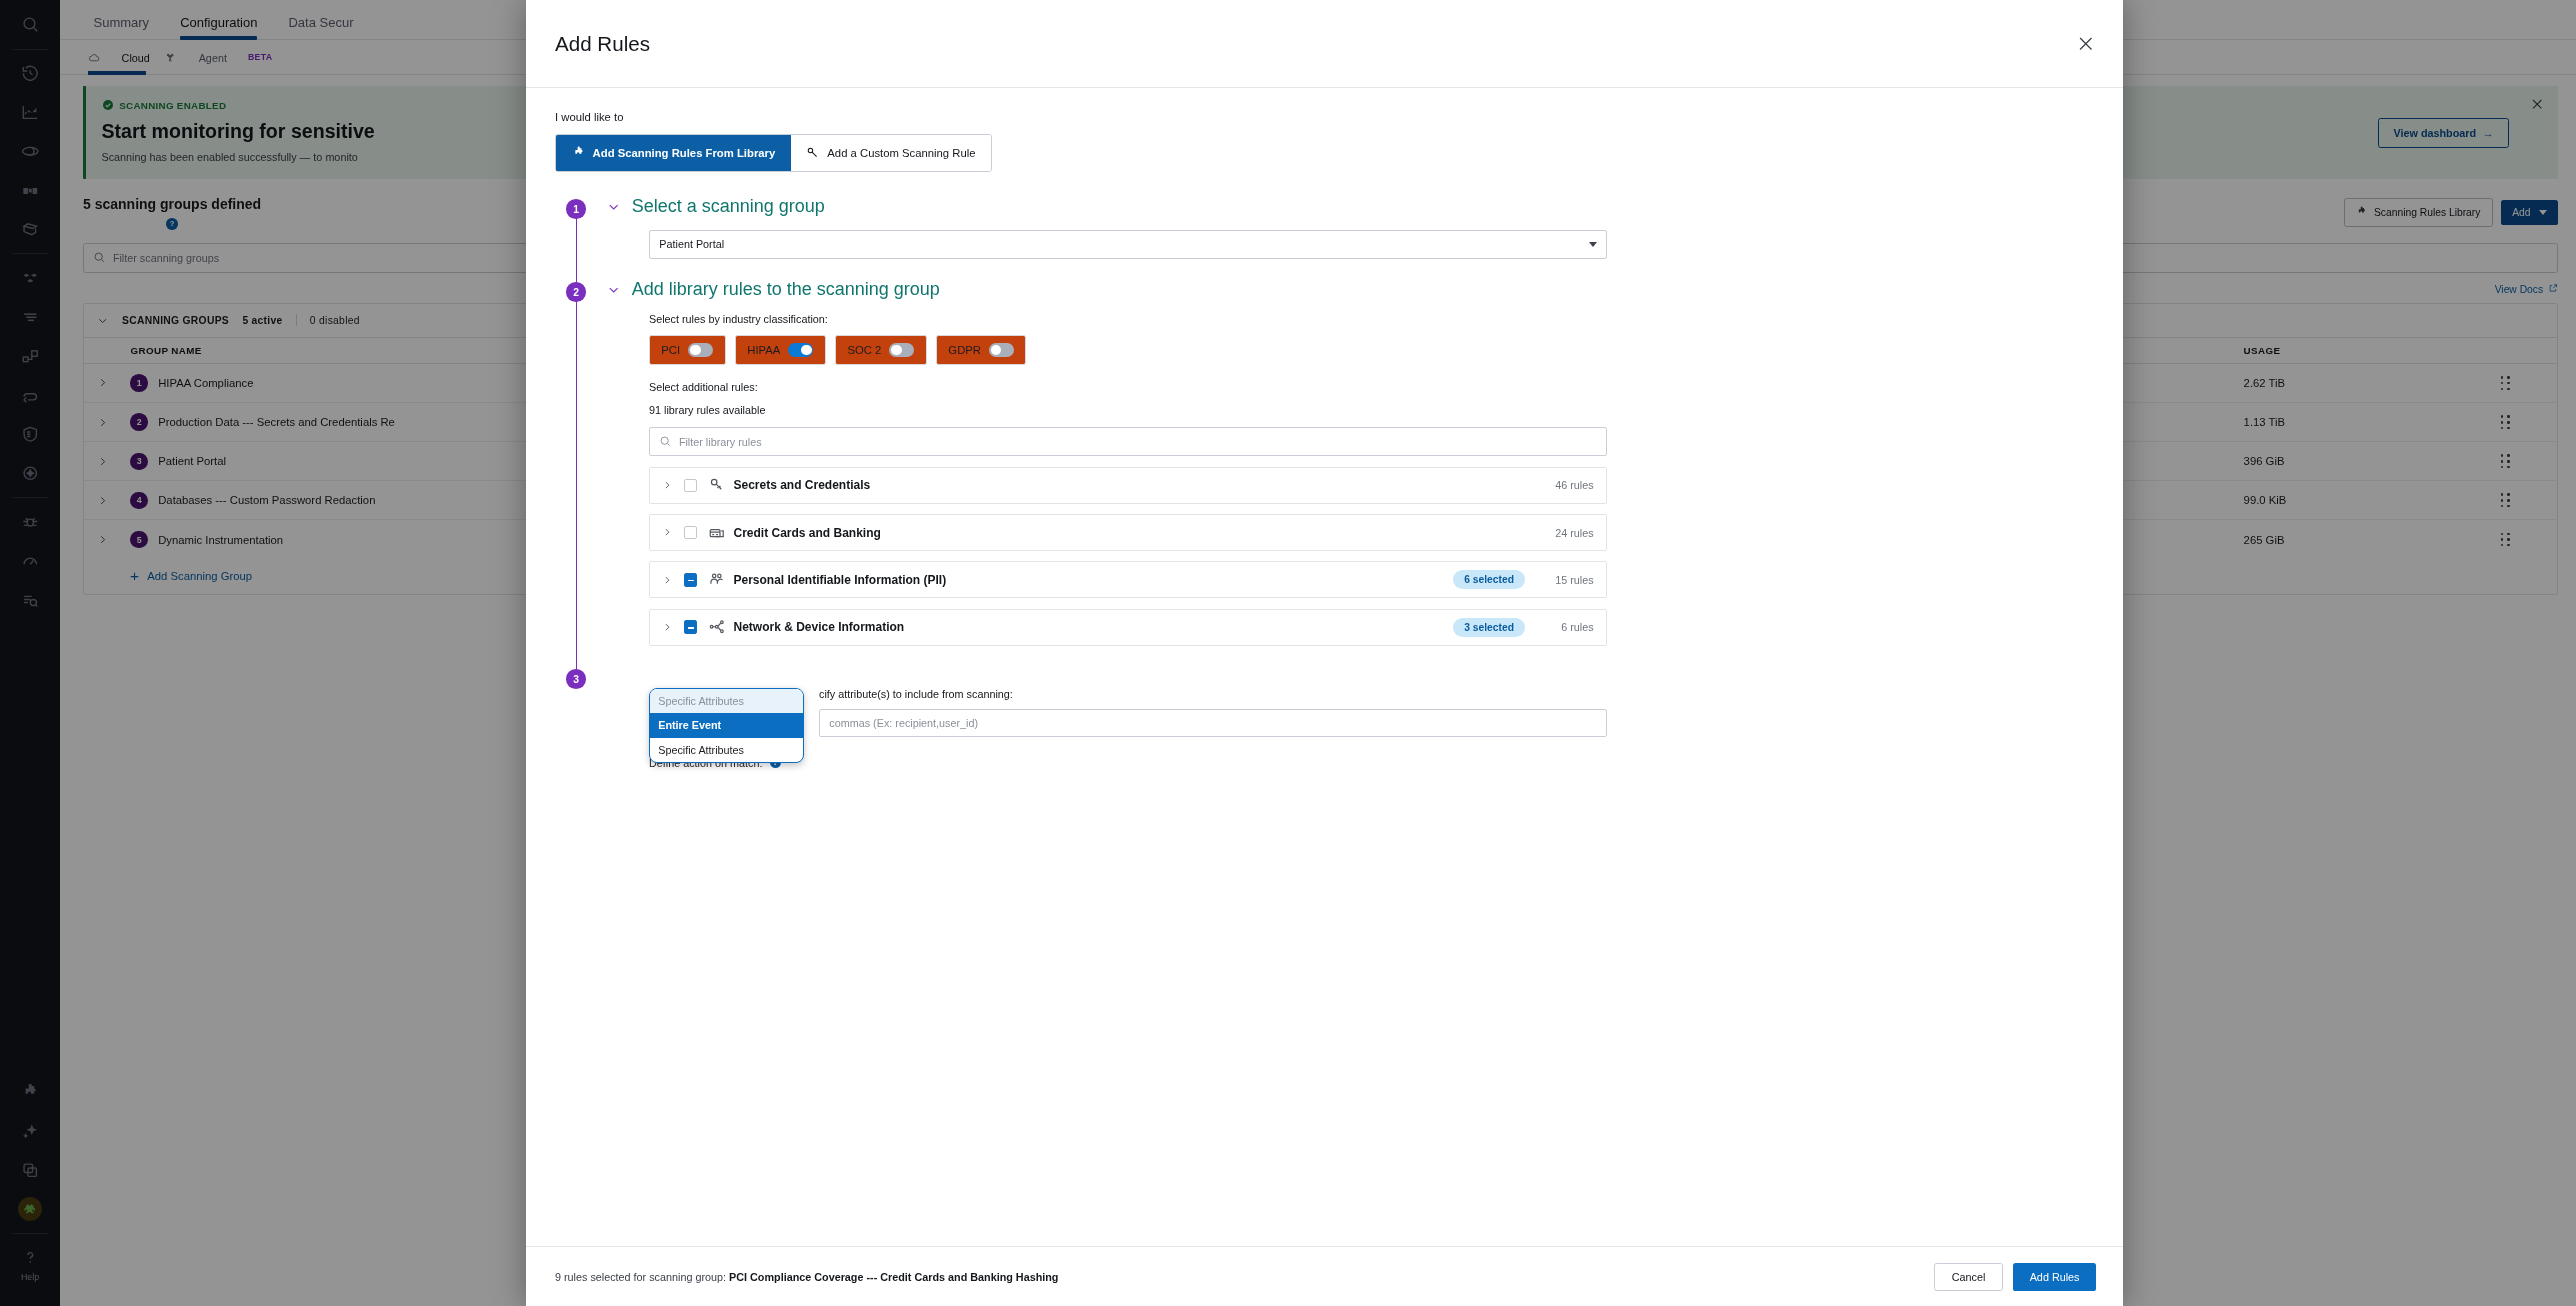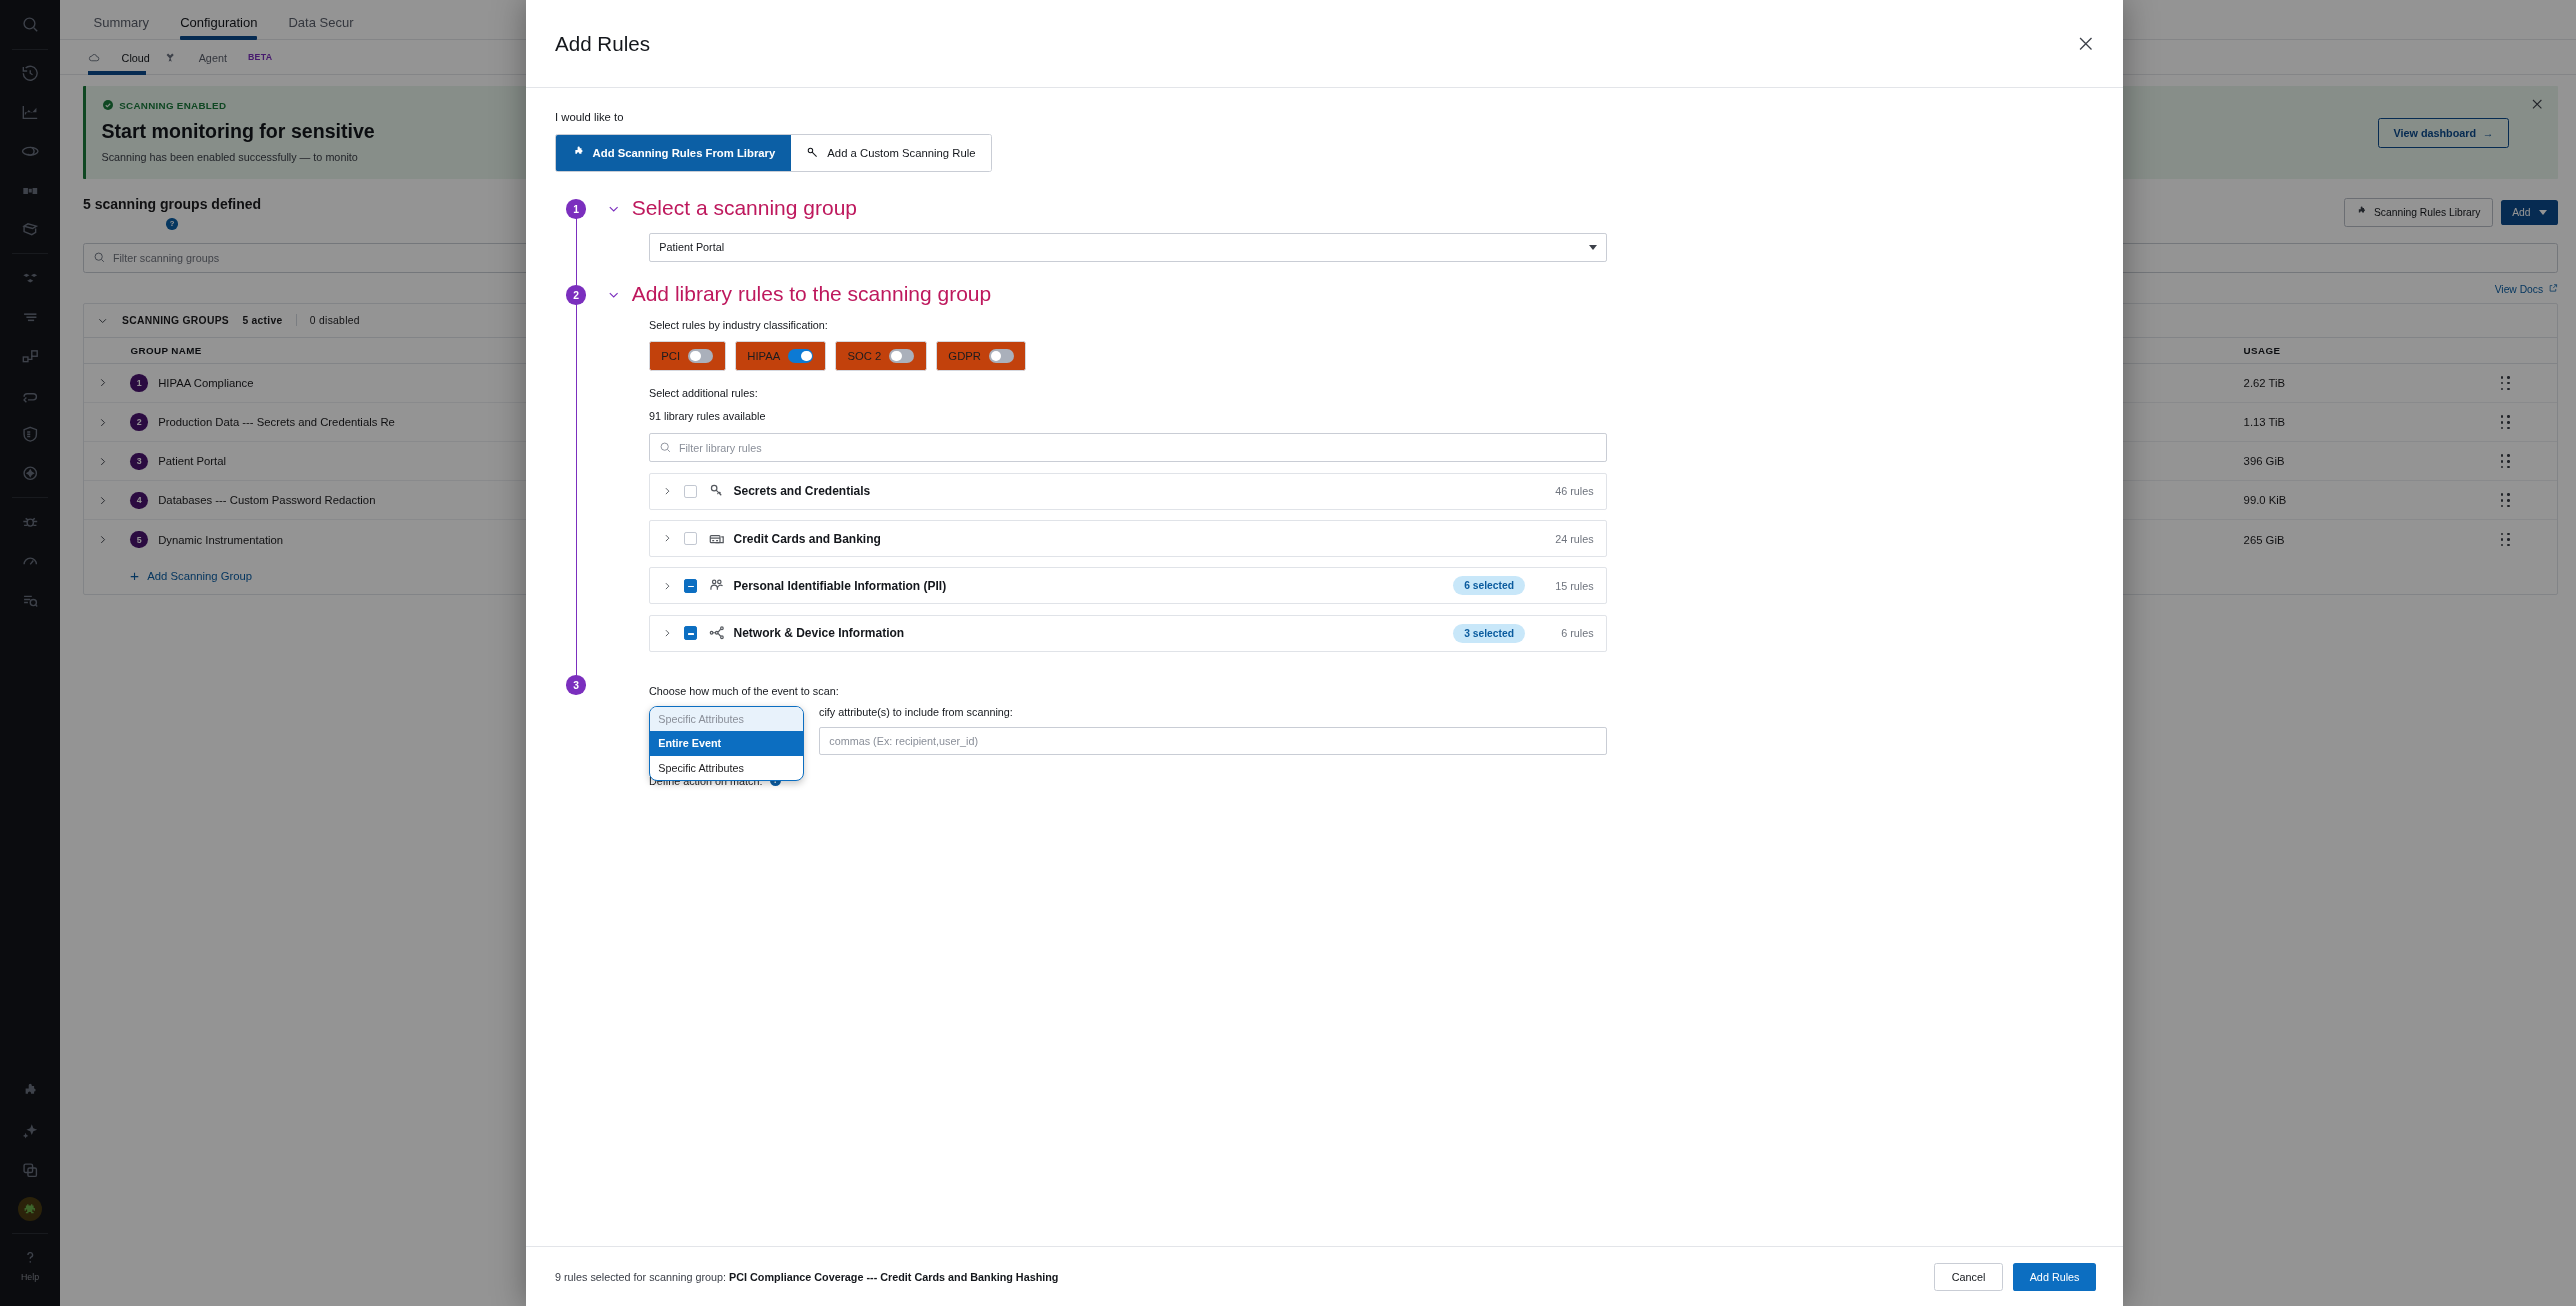--- a/index.html
+++ b/index.html
@@ -181,21 +181,21 @@
   .step { position:relative; padding-left: 52px; }
   .step-marker {
     position:absolute; left: 11.3px; top: 3.1px; width: 19.6px; height: 19.6px; border-radius:50%;
     background:#7b2fbe; color:#fff; font-size:10.3px; font-weight:700;
     display:flex; align-items:center; justify-content:center; z-index:2;
   }
   .step-line { position:absolute; left: 20.6px; top: 10.3px; bottom: -12.4px; width: 1.5px; background:#7b2fbe; z-index:1; }
   .step-head { display:flex; align-items:center; gap:11.3px; }
   .step-chev { color:#7b2fbe; display:flex; }
   .step-chev svg { width: 13.4px; height: 13.4px; }
-  .step-title { font-size: 21px; font-weight: 400; color:#be185d; }
+  .step-title { font-size: 18px; font-weight: 400; color:#0f766e; }
   .step-content { padding-left: 42px; padding-top: 12.4px; padding-bottom: 20.6px; }
 
   .select-box {
     height: 29px; border:0.5px solid #c9cdd5; border-radius:2.1px; background:#fff;
     display:flex; align-items:center; justify-content:space-between; padding: 0 9.3px;
     font-size: 10.8px; color:#14171c; width: 958px; cursor:pointer;
   }
   .tri-down { width:0;height:0;border-left:4.6px solid transparent;border-right:4.6px solid transparent;border-top:5.7px solid #3c4049; }
 
   .label-sm { font-size:10.8px; color:#14171c; }
@@ -842,21 +842,20 @@
                   <span class="rule-count">6 rules</span>
                 </span>
               </div>
             </div>
         </div>
       </div>
 
       <div class="step">
         <div class="step-marker">3</div>
         <div class="step-content">
-          <div class="scan-label">Choose how much of the event to scan:</div>
 
           <div class="inline-row">
 
             <div class="select-pop">
               <div class="opt ghost">Specific Attributes</div>
               <div class="opt sel">Entire Event</div>
               <div class="opt">Specific Attributes</div>
             </div>
 
             <div class="attr-block">

